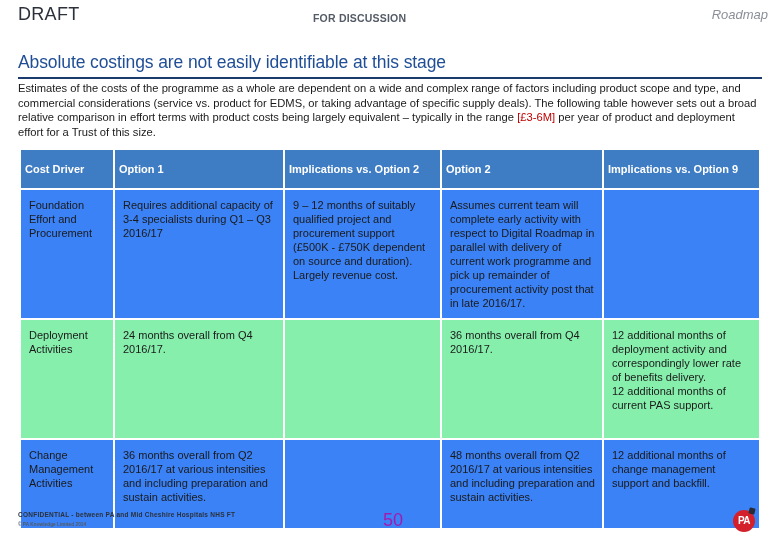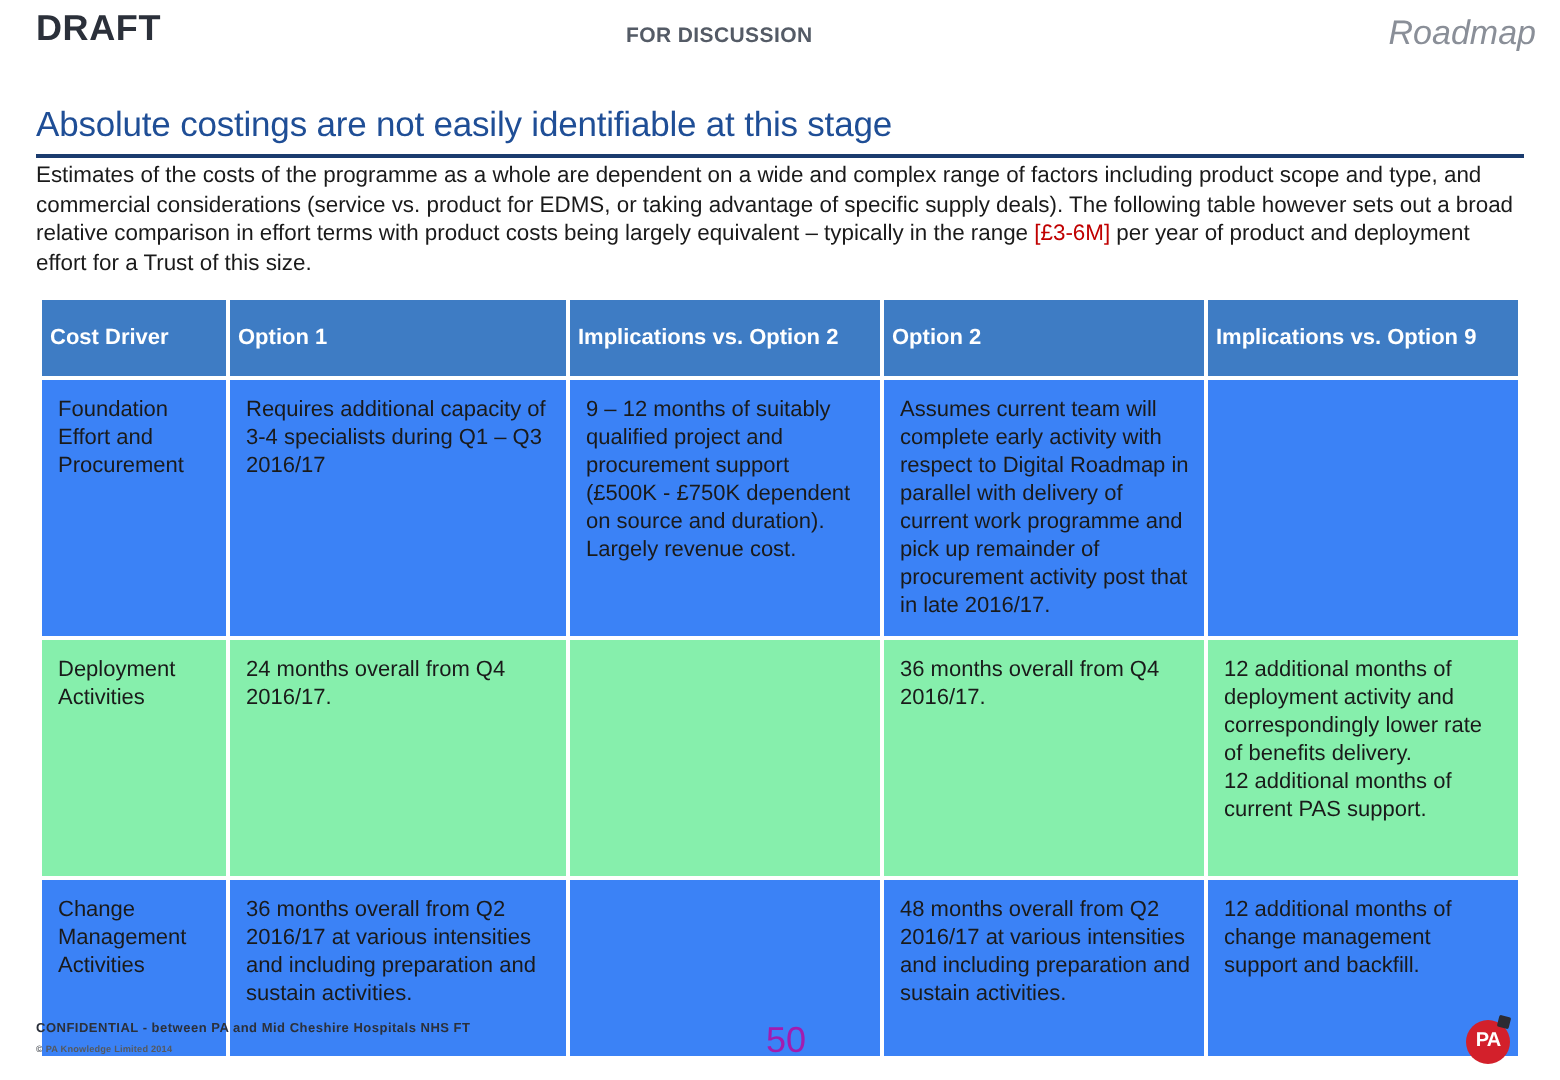--- a/index.html
+++ b/index.html
@@ -20,38 +20,38 @@
   .slide-header {
     position: relative;
     height: 40px;
     width: 780px;
   }
   .draft-label {
     position: absolute;
     left: 18px;
     top: 4px;
     font-size: 18px;
-    font-weight: bold;
+    font-weight: normal;
     letter-spacing: 0.3px;
     color: #2b303a;
   }
   .for-discussion {
     position: absolute;
     left: 313px;
     top: 12px;
     font-size: 10.5px;
     font-weight: bold;
     letter-spacing: 0.2px;
     color: #545b66;
   }
   .deck-name {
     position: absolute;
     right: 12px;
     top: 7px;
-    font-size: 17px;
+    font-size: 13px;
     font-style: italic;
     color: #8a8f98;
   }
 
   
   .slide-title {
     position: absolute;
     left: 18px;
     top: 52px;
     width: 744px;

